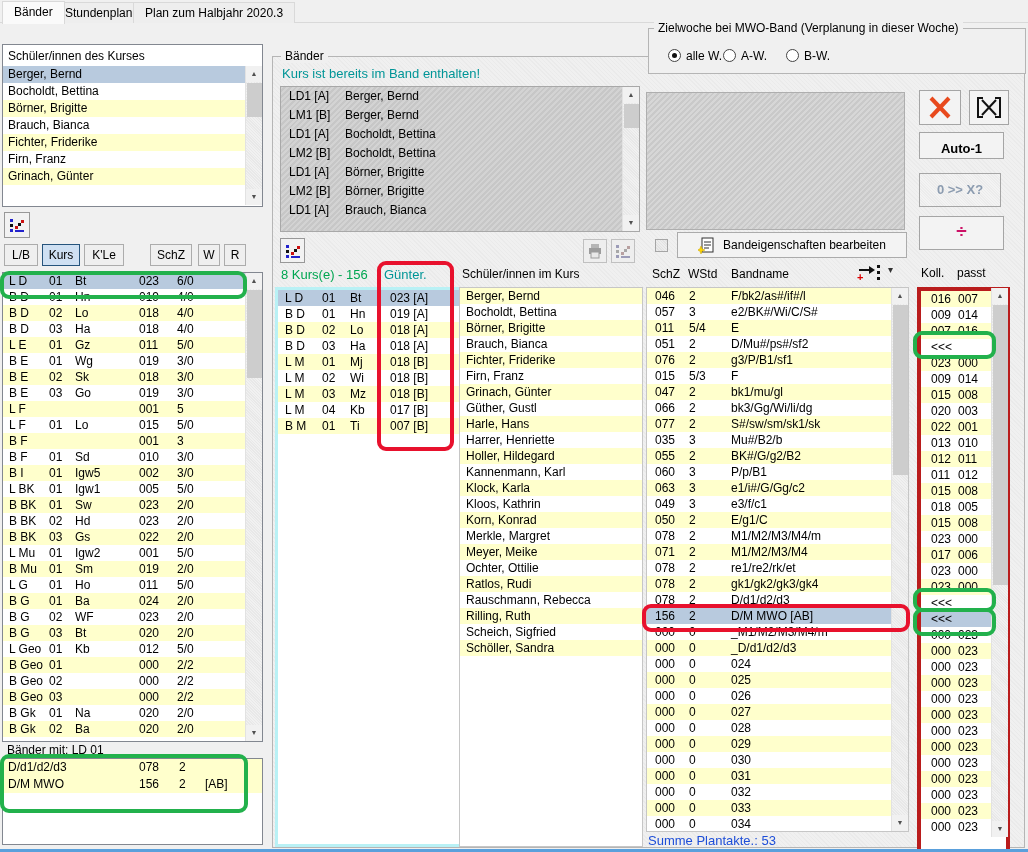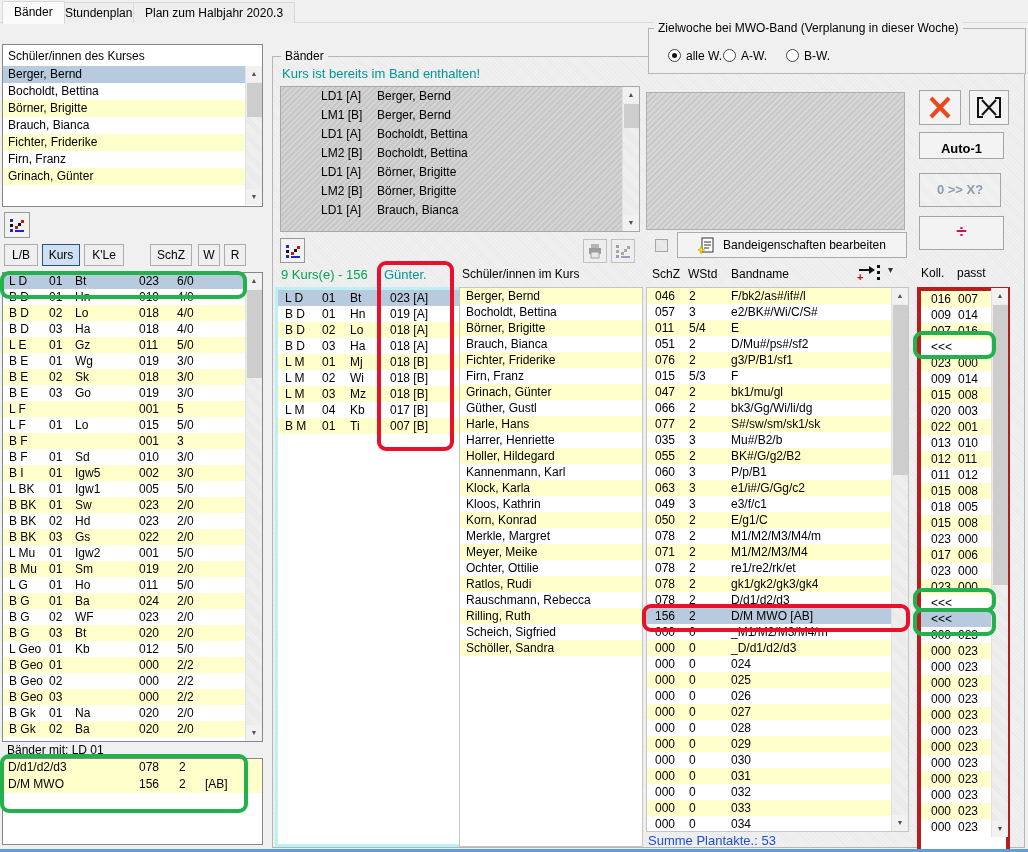--- a/index.html
+++ b/index.html
@@ -59,21 +59,21 @@
            background:#fff; vertical-align:-2px; position:relative; margin-right:5px; }
   .radio.sel::after { content:""; position:absolute; left:3px; top:3px; width:5px; height:5px;
            border-radius:50%; background:#111; }
   .radio-item { position:absolute; top:49px; }
 
   
   #msg-in-band { left:282px; top:66px; color:#009597; font-size:13px; }
   #members-list { left:280px; top:86px; width:360px; height:146px; border:1px solid #a8a8a8;
      background:#c7c7c7;
      background-image:repeating-linear-gradient(135deg, rgba(255,255,255,0.22) 0 2px, transparent 2px 4px); }
-  #members-list .row { height:19px; line-height:19px;padding-left:32px; }
+  #members-list .row { height:19px; line-height:19px; }
   .bmr .c0 { width:64px; padding-left:8px; height:19px; line-height:19px; }
 
   
   #count-label { left:281px; top:267px; color:#00a651; font-size:13px; }
   #schuel-label { left:384px; top:267px; color:#009597; font-size:13px; }
   #kurs-students-title { left:462px; top:267px; }
   #mid-course-wrap { left:275px; top:287px; width:215px; height:560px; border:3px solid #b9f1f5; background:#fff; }
   .mc .c0 { width:44px; padding-left:7px; } .mc .c1 { width:28px; } .mc .c2 { width:40px; } .mc .c3 { width:60px; }
 
   
@@ -393,21 +393,21 @@
         <rect x="1" y="7" width="3" height="3" fill="#a8a8a8"></rect>
       <rect x="1" y="12" width="3" height="3" fill="#9c9cb8"></rect>
         <rect x="6" y="9" width="3" height="3" fill="#b8a0a0"></rect>
       <rect x="9" y="6" width="3" height="3" fill="#a8a8a8"></rect>
         <rect x="12" y="3" width="3" height="3" fill="#b8a0a0"></rect>
       <rect x="6" y="13" width="9" height="2" fill="#9c9cb8"></rect>
     </svg>
   </span>
 </div>
 
-<div class="abs" id="count-label">9 Kurs(e) - 156</div>
+<div class="abs" id="count-label">8 Kurs(e) - 156</div>
 <div class="abs" id="schuel-label">Günter.</div>
 <div class="abs" id="kurs-students-title">Schüler/innen im Kurs</div>
 <div class="abs bandhdr" style="left:652px;">SchZ</div>
 <div class="abs bandhdr" style="left:688px;">WStd</div>
 <div class="abs bandhdr" style="left:731px;">Bandname</div>
 <div class="abs" style="left:856px; top:263px; width:26px; height:20px;">
   <span>
     <svg width="26" height="20" viewBox="0 0 26 20">
       <line x1="3" y1="7" x2="14" y2="7" stroke="#111" stroke-width="2"></line>
       <path d="M13 3 L19 7 L13 11 Z" fill="#111"></path>

